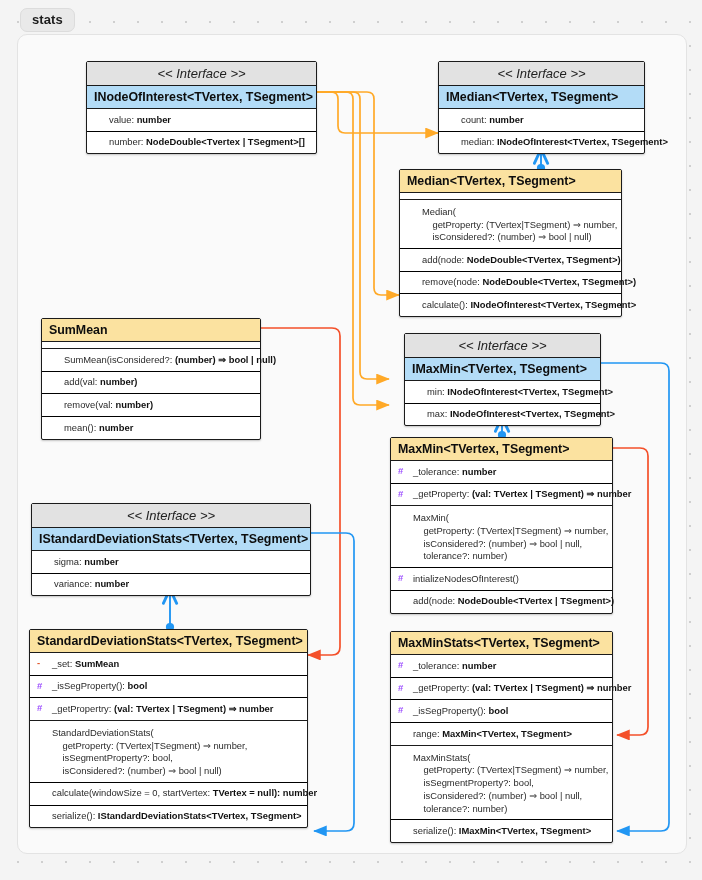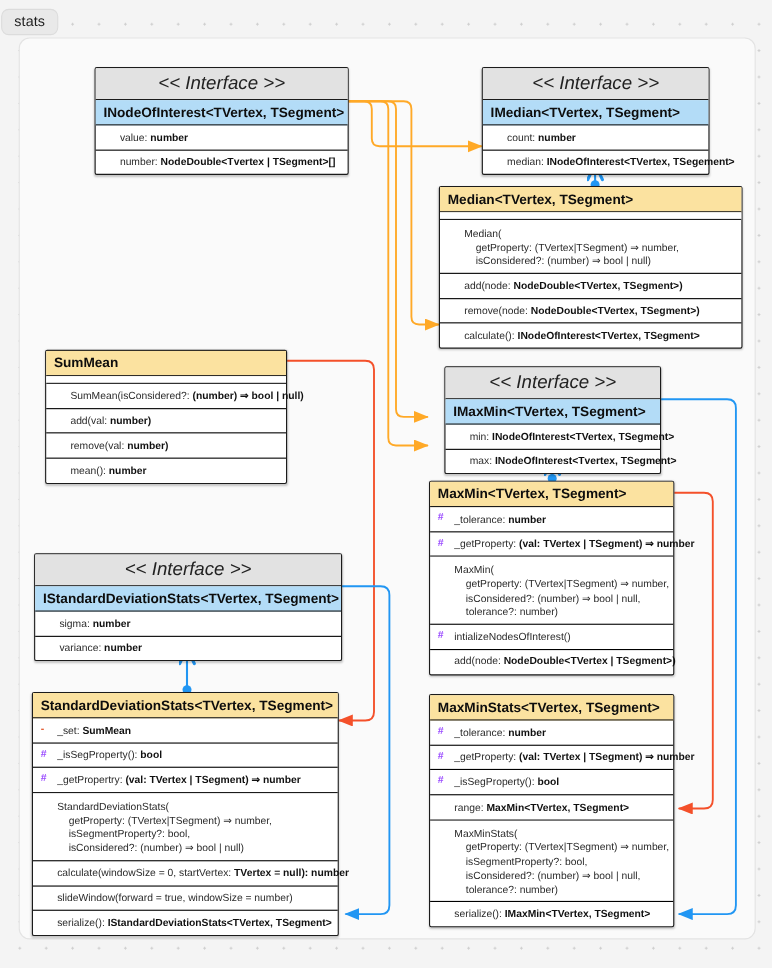--- a/index.html
+++ b/index.html
@@ -15,38 +15,38 @@
     background-color:#f4f4f4;
     background-image:radial-gradient(#cfcfcf 0.9px, transparent 1px);
     background-size:24px 24px;
     background-position:6px 10px;
   }
   #group-box{
     position:absolute;left:17px;top:34px;width:668px;height:818px;
     background:#fafafa;border:1px solid #e3e3e3;border-radius:10px;
   }
   #group-label{
-    position:absolute;left:1px;top:8px;
+    position:absolute;left:20px;top:8px;
     background:#e9e9e9;border:1px solid #dcdcdc;border-radius:7px;
     padding:3px 11px 4px 11px;
-    font-size:13px;font-weight:normal;color:#1c1c1c;
+    font-size:13px;font-weight:bold;color:#1c1c1c;
     letter-spacing:.1px;
   }
   svg#wires{position:absolute;left:0;top:0;width:702px;height:880px;overflow:visible;}
 
   .node{
     position:absolute;
     border:1.6px solid #1b1b1b;
     background:#ffffff;
     box-sizing:border-box;
     border-radius:2px;
     box-shadow:0 1px 2px rgba(0,0,0,.22);
   }
   .iface-tag{
-    font-style:italic;font-size:17px;color:#222;
+    font-style:italic;font-size:13px;color:#222;
     background:#e2e2e2;
     text-align:center;padding:4px 0 4px 0;
     border-bottom:1.4px solid #1b1b1b;
   }
   .title{
     font-size:12.4px;font-weight:bold;color:#0d0d0d;
     padding:3.5px 7px 4.5px 7px;
     border-bottom:1.6px solid #1b1b1b;
     white-space:nowrap;
   }
@@ -133,21 +133,21 @@
 
 <div class="node" style="left:438px;top:61px;width:207px;">
   <div class="iface-tag">&lt;&lt; Interface &gt;&gt;</div>
   <div class="title iface">IMedian&lt;TVertex, TSegment&gt;</div>
   <div class="section">
     <div class="row"><span class="vis"></span><span>count: </span><b>number</b></div>
     <div class="row"><span class="vis"></span><span>median: </span><b>INodeOfInterest&lt;TVertex, TSegement&gt;</b></div>
   </div>
 </div>
 
-<div class="node" style="left:399px;top:169px;width:276px;">
+<div class="node" style="left:399px;top:169px;width:223px;">
   <div class="title cls">Median&lt;TVertex, TSegment&gt;</div>
   <div class="spacer"></div>
   <div class="section">
     <div class="row multi"><span class="vis"></span><span>Median(
     getProperty: (TVertex|TSegment) ⇒ number,
     isConsidered?: (number) ⇒ bool | null)</span></div>
     <div class="row"><span class="vis"></span><span>add(node: </span><b>NodeDouble&lt;TVertex, TSegment&gt;)</b></div>
     <div class="row"><span class="vis"></span><span>remove(node: </span><b>NodeDouble&lt;TVertex, TSegment&gt;)</b></div>
     <div class="row"><span class="vis"></span><span>calculate(): </span><b>INodeOfInterest&lt;TVertex, TSegment&gt;</b></div>
   </div>
@@ -204,21 +204,20 @@
     <div class="row"><span class="vis priv">-</span><span>_set: </span><b>SumMean</b></div>
     <div class="row"><span class="vis prot">#</span><span>_isSegProperty(): </span><b>bool</b></div>
     <div class="row"><span class="vis prot">#</span><span>_getPropertry: </span><b>(val: TVertex | TSegment) ⇒ number</b></div>
   </div>
   <div class="section">
     <div class="row multi"><span class="vis"></span><span>StandardDeviationStats(
     getProperty: (TVertex|TSegment) ⇒ number,
     isSegmentProperty?: bool,
     isConsidered?: (number) ⇒ bool | null)</span></div>
     <div class="row"><span class="vis"></span><span>calculate(windowSize = 0, startVertex: </span><b>TVertex = null): number</b></div>
-    <div class="row"><span class="vis"></span><span>slideWindow(forward = true, windowSize = number)</span><b></b></div>
     <div class="row"><span class="vis"></span><span>serialize(): </span><b>IStandardDeviationStats&lt;TVertex, TSegment&gt;</b></div>
   </div>
 </div>
 
 <div class="node" style="left:390px;top:631px;width:223px;">
   <div class="title cls">MaxMinStats&lt;TVertex, TSegment&gt;</div>
   <div class="section">
     <div class="row"><span class="vis prot">#</span><span>_tolerance: </span><b>number</b></div>
     <div class="row"><span class="vis prot">#</span><span>_getProperty: </span><b>(val: TVertex | TSegment) ⇒ number</b></div>
     <div class="row"><span class="vis prot">#</span><span>_isSegProperty(): </span><b>bool</b></div>

